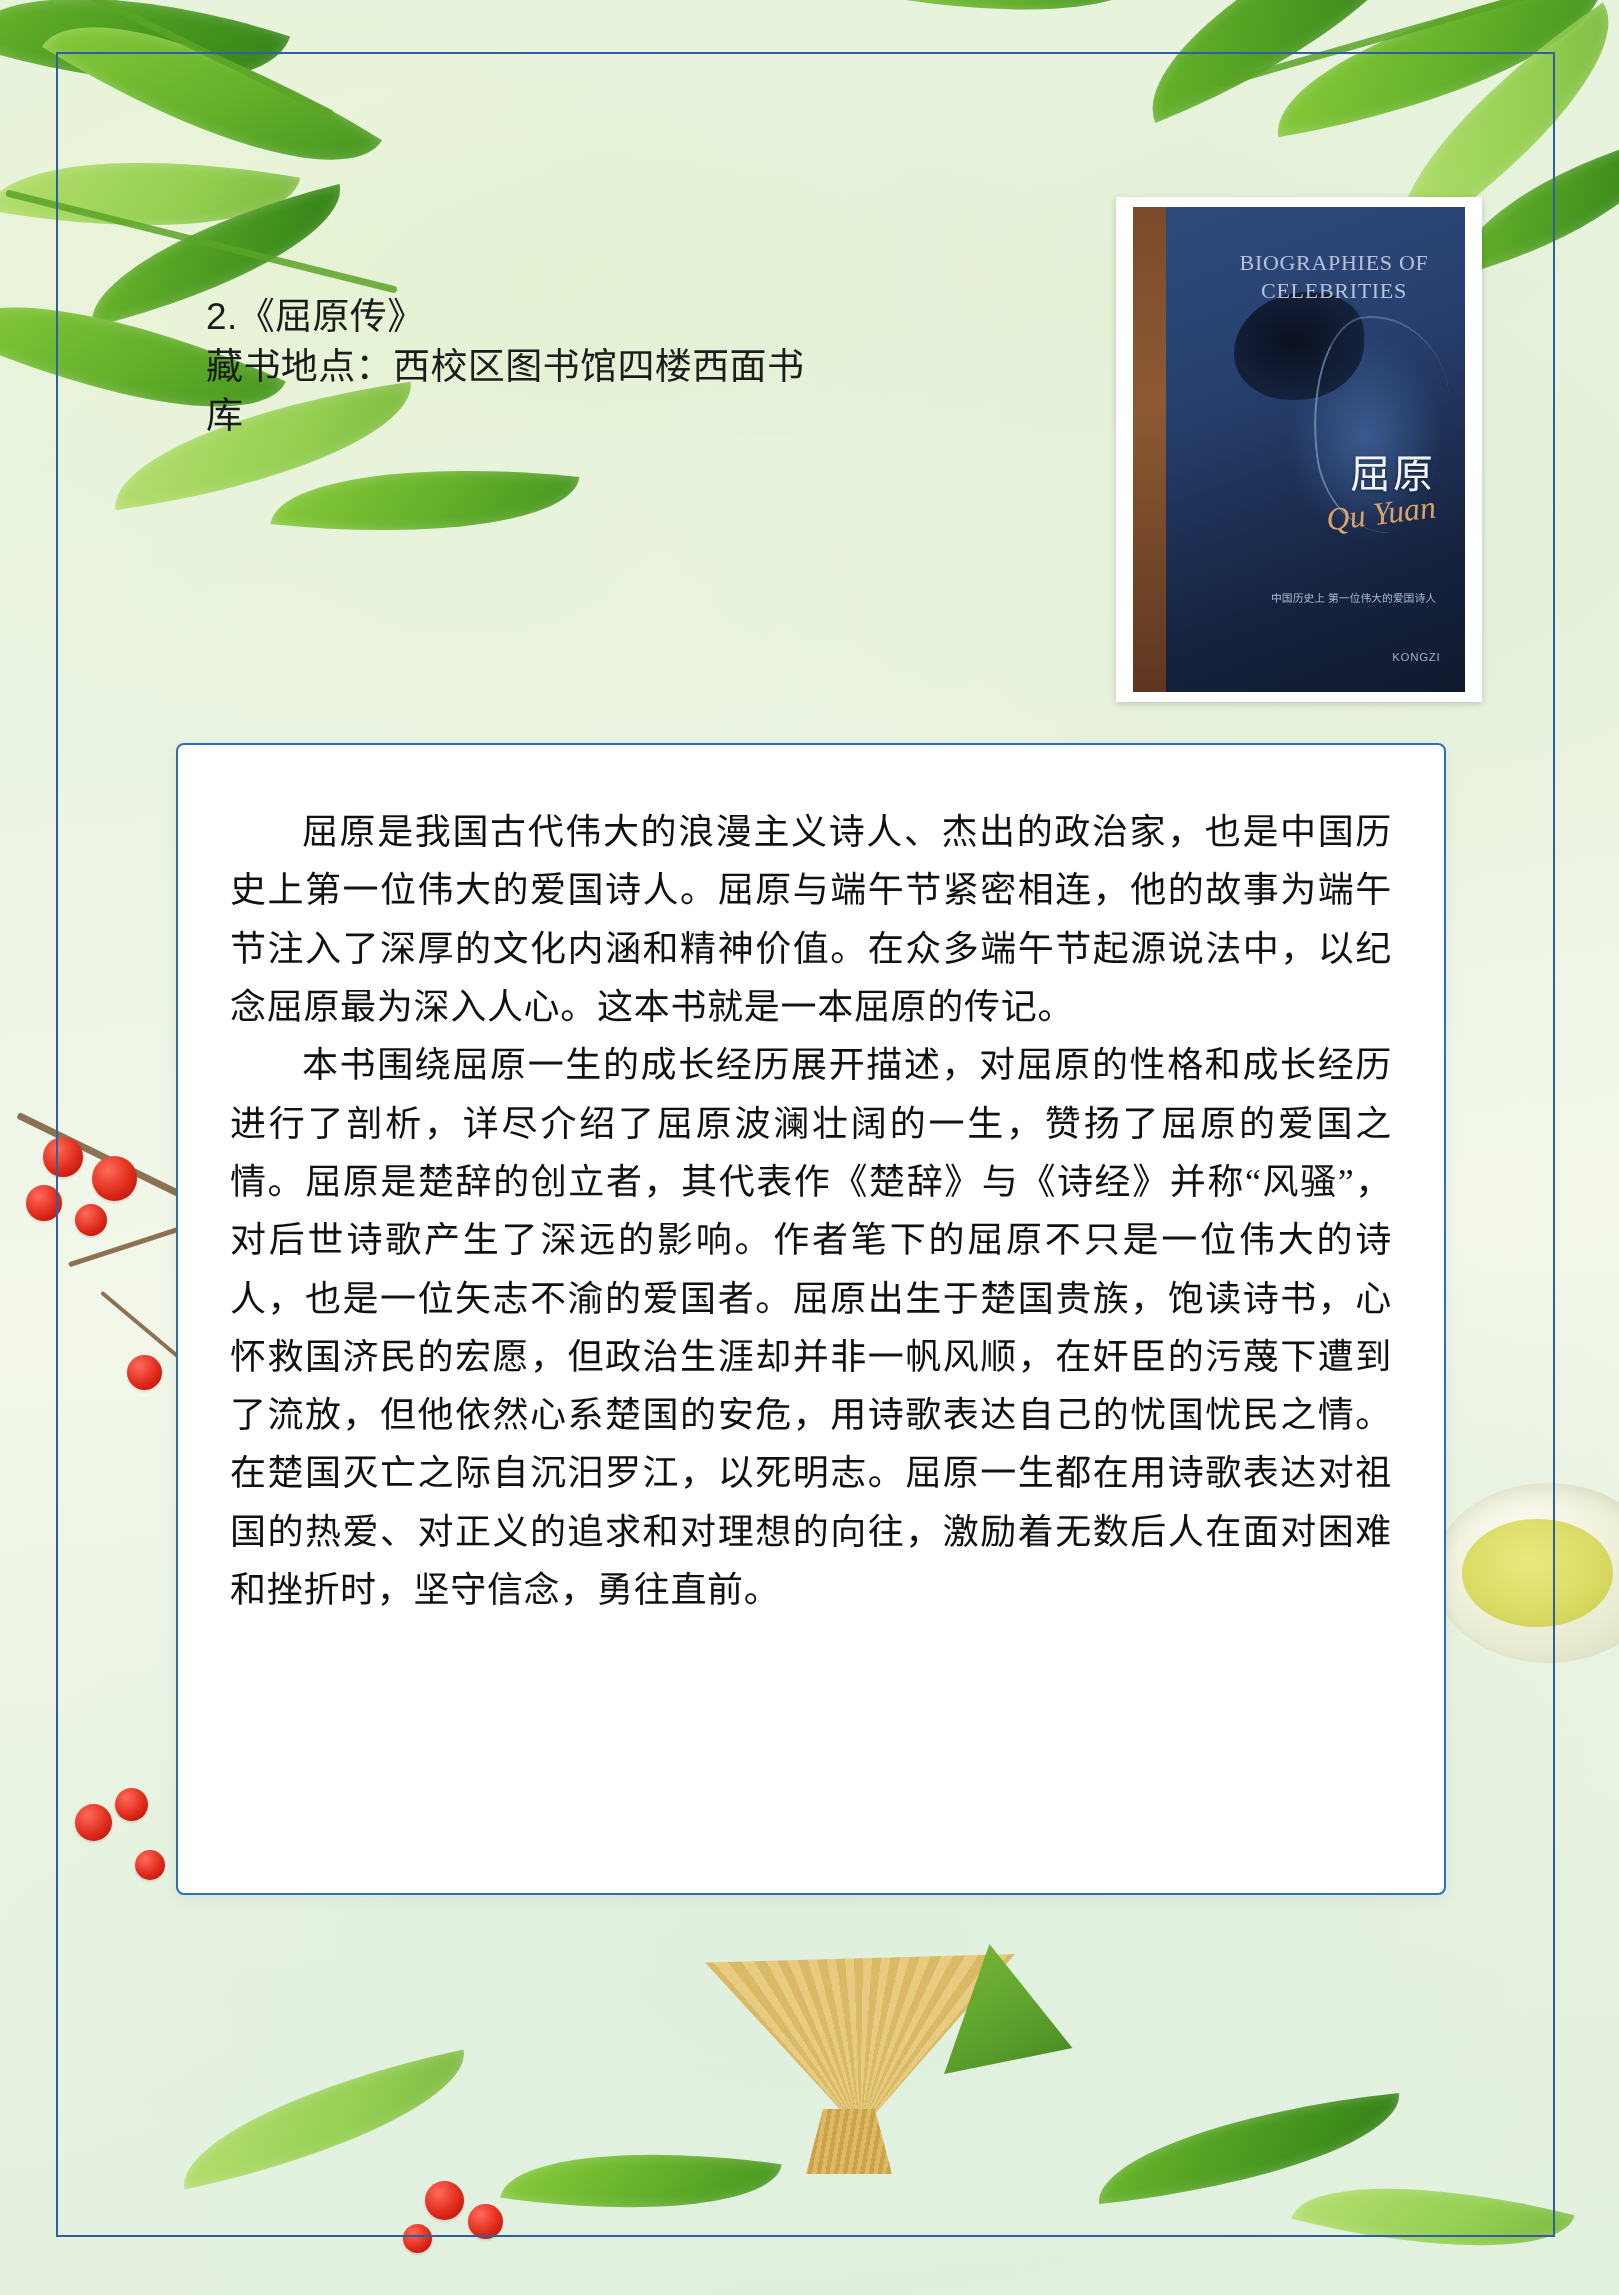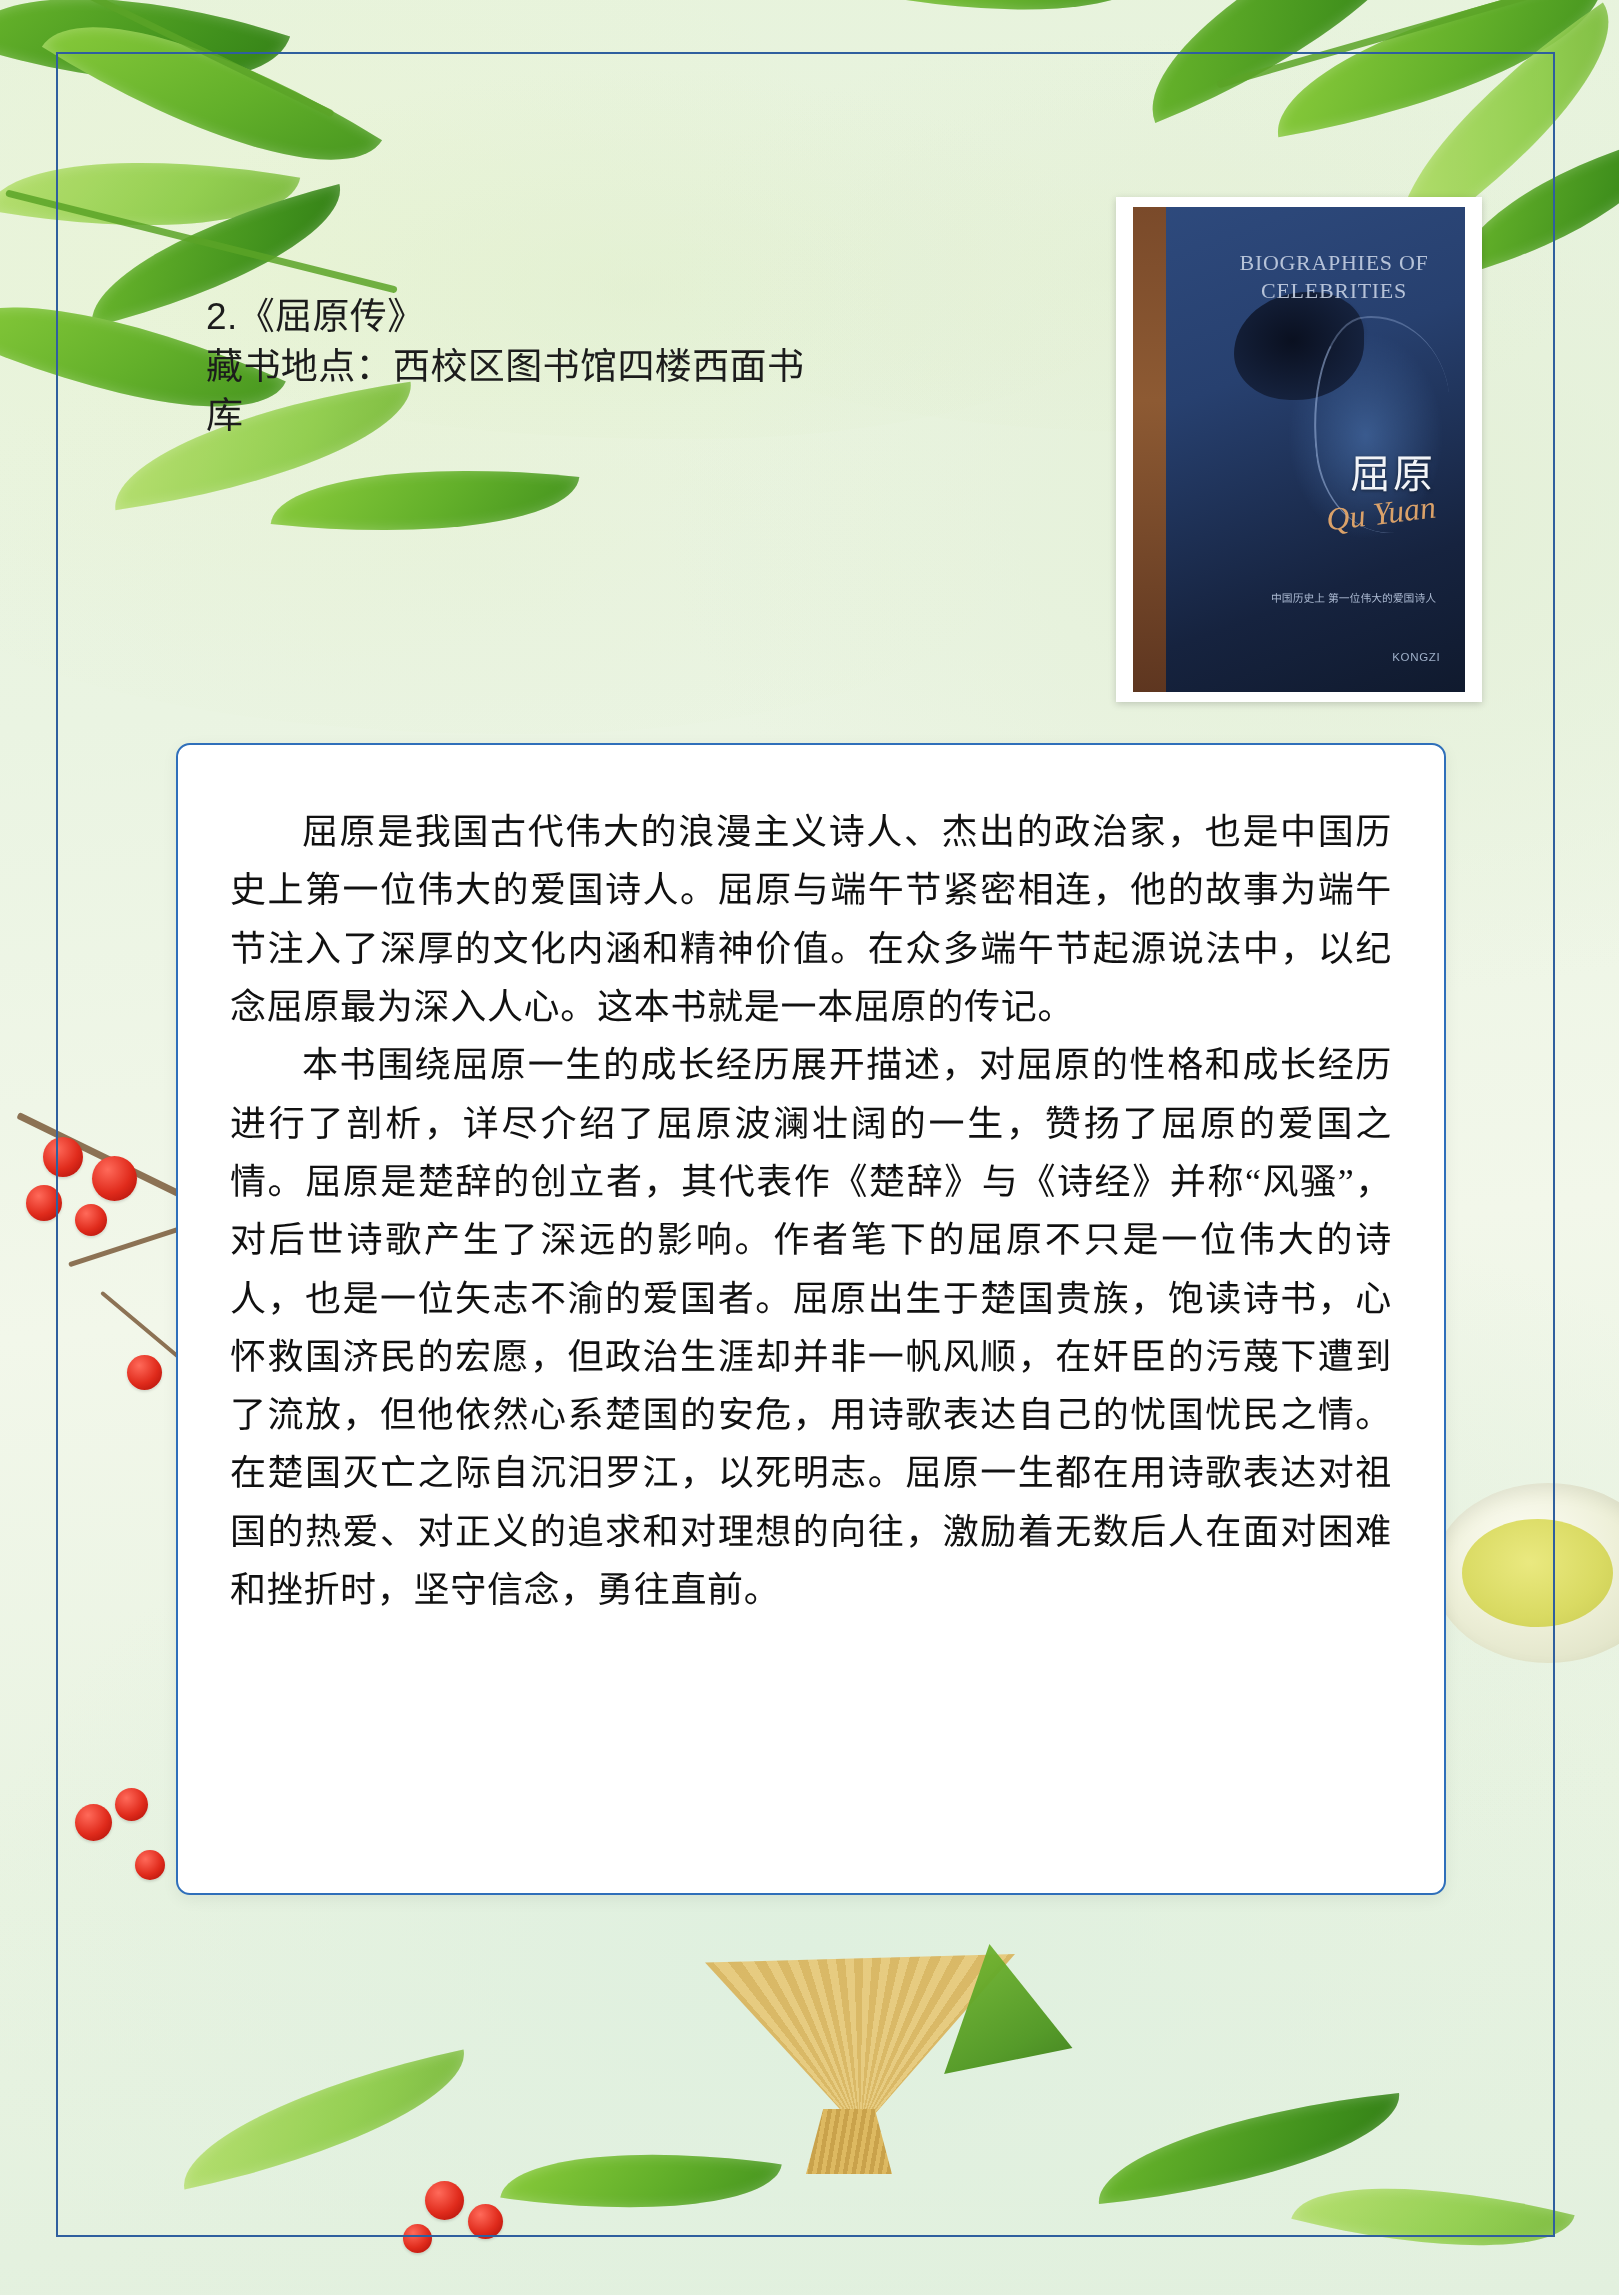--- a/index.html
+++ b/index.html
@@ -259,21 +259,21 @@
 
   
   .card {
     position: absolute;
     left: 176px;
     top: 743px;
     width: 1270px;
     height: 1152px;
     background: #ffffff;
     border: 2.9px solid #2f6fba;
-    border-radius: 14px;
+    border-radius: 8px;
     box-sizing: border-box;
     box-shadow: 0 4.3px 16px rgba(0,0,0,.06);
   }
   .card-body {
     padding: 58px 52px 43px 52px;
     font-family: "Liberation Serif", serif;
     font-size: 36px;
     line-height: 1.62;
     color: #111;
     letter-spacing: 0.7px;

